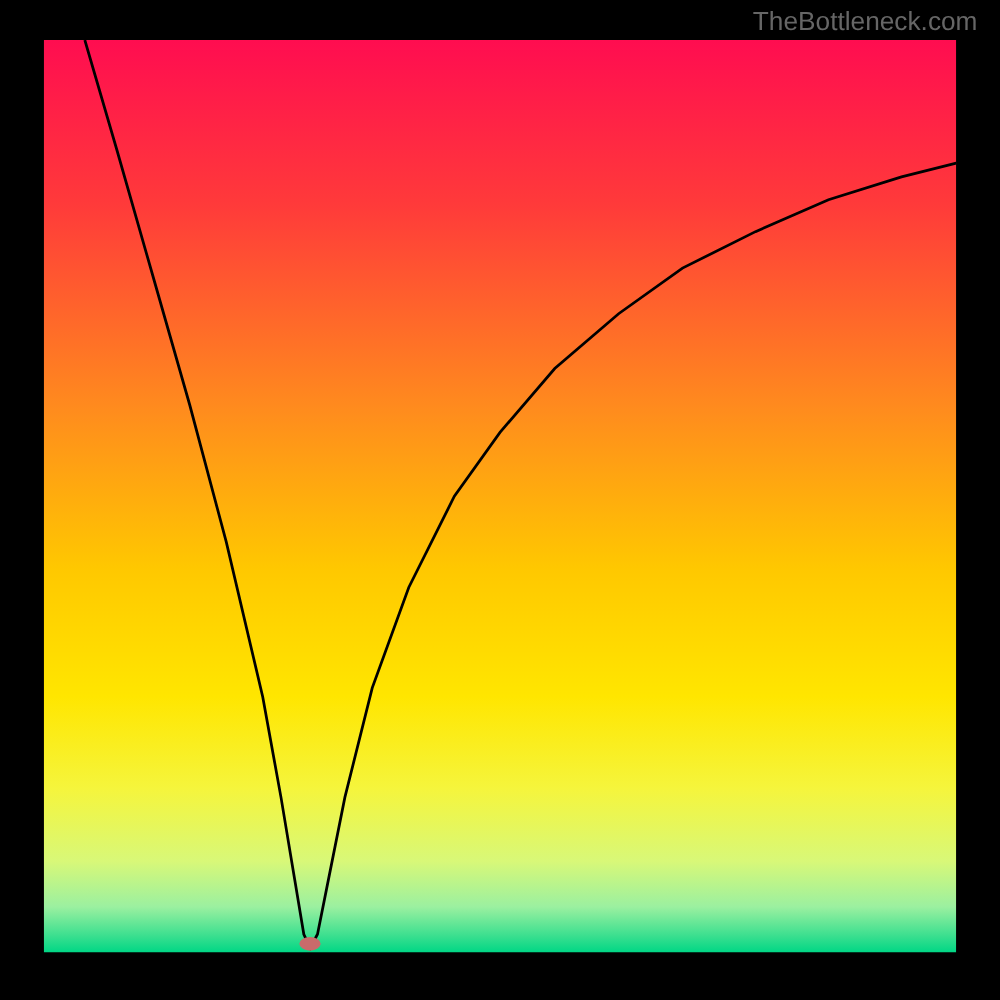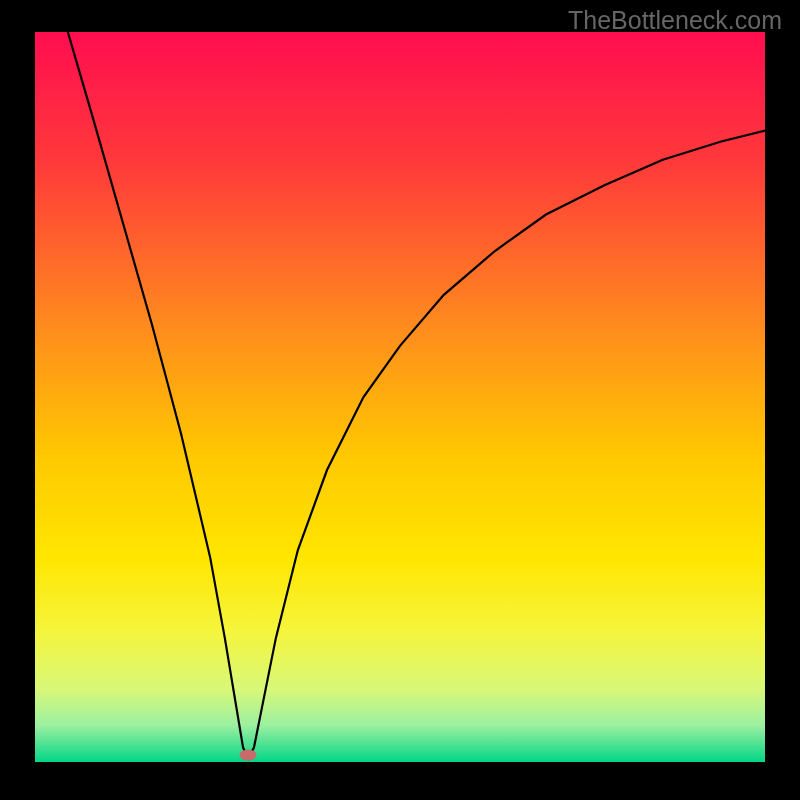--- a/index.html
+++ b/index.html
@@ -12,21 +12,21 @@
       height: 800px;
       background: #000;
       position: relative;
       font-family: Arial, sans-serif;
     }
     .watermark {
       position: absolute;
       top: 6px;
       right: 18px;
       color: #666;
-      font-size: 25px;
+      font-size: 21px;
       font-weight: 400;
       z-index: 10;
     }
     .chart-frame {
       position: absolute;
       top: 32px;
       left: 35px;
       width: 730px;
       height: 730px;
       background: #000;

